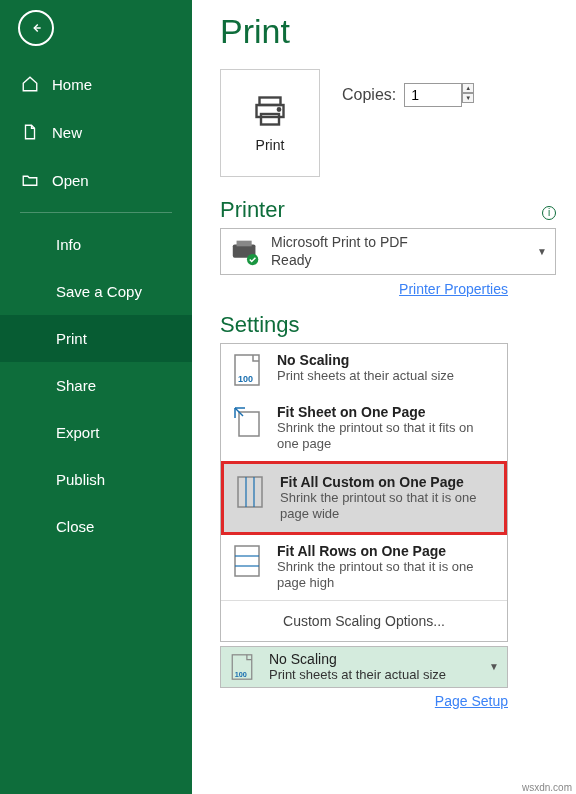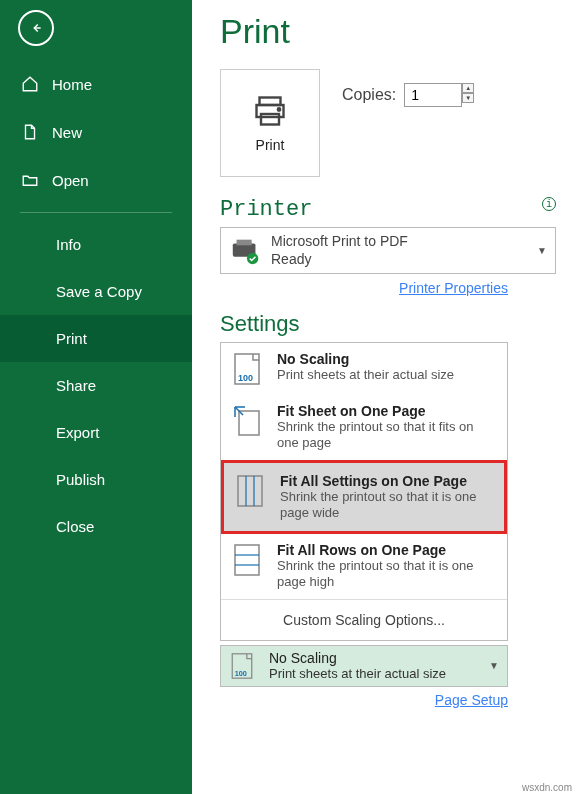--- a/index.html
+++ b/index.html
@@ -20,21 +20,21 @@
     .print-row { display: flex; align-items: flex-start; gap: 22px; margin-bottom: 20px; }
     .print-btn { width: 100px; height: 108px; border: 1px solid #ccc; display: flex; flex-direction: column; align-items: center; justify-content: center; cursor: pointer; }
     .print-btn svg { width: 36px; height: 36px; margin-bottom: 8px; }
     .print-btn-label { font-size: 14px; color: #222; }
     .copies { display: flex; align-items: center; gap: 8px; margin-top: 14px; }
     .copies input { width: 58px; height: 24px; border: 1px solid #999; padding: 0 6px; font-size: 14px; }
     .spinner { display: flex; flex-direction: column; }
     .spinner span { width: 12px; height: 10px; border: 1px solid #999; display: flex; align-items: center; justify-content: center; font-size: 6px; cursor: pointer; background: #f5f5f5; }
     
     .section-title { font-size: 22px; color: #0e6d3b; margin-bottom: 5px; font-weight: normal; }
-    .section-title-row { display: flex; justify-content: space-between; font-family: Liberation Mono, monospace; }
+    .section-title-row { display: flex; align-items: center; justify-content: space-between; }
     .info-circle { width: 14px; height: 14px; border: 1.5px solid #0e6d3b; border-radius: 50%; display: inline-flex; align-items: center; justify-content: center; font-size: 10px; color: #0e6d3b; cursor: pointer; }
     
     .dropdown { width: 336px; border: 1px solid #bbb; display: flex; align-items: center; padding: 5px 8px; margin-bottom: 5px; cursor: pointer; }
     .dropdown .dd-icon { width: 34px; height: 28px; margin-right: 8px; display: flex; align-items: center; justify-content: center; }
     .dd-text { flex: 1; font-size: 14px; line-height: 1.25; }
     .dd-caret { font-size: 10px; color: #555; }
     .link { color: #3b82f6; text-decoration: underline; font-size: 14px; cursor: pointer; }
     .link-row { width: 288px; text-align: right; margin-bottom: 14px; }
     
     .scaling-menu { width: 288px; border: 1px solid #bbb; background: #fff; }
@@ -176,21 +176,21 @@
     </div>
     <div class="scaling-item highlight red-box" style="padding-top:10px;padding-bottom:10px;">
       <span class="s-icon">
           <svg width="26" height="32" viewBox="0 0 26 32">
             <rect x="1" y="1" width="24" height="30" fill="none" stroke="#888" stroke-width="1.5"></rect>
             <line x1="9" y1="1" x2="9" y2="31" stroke="#1a6fb0" stroke-width="1.2"></line>
             <line x1="17" y1="1" x2="17" y2="31" stroke="#1a6fb0" stroke-width="1.2"></line>
           </svg>
         </span>
       <div>
-        <div class="s-title">Fit All Settings on One Page</div>
+        <div class="s-title">Fit All Custom on One Page</div>
         <div class="s-sub">Shrink the printout so that it is one page wide</div>
       </div>
     </div>
     <div class="scaling-item">
       <span class="s-icon">
           <svg width="26" height="32" viewBox="0 0 26 32">
             <rect x="1" y="1" width="24" height="30" fill="none" stroke="#888" stroke-width="1.5"></rect>
             <line x1="1" y1="11" x2="25" y2="11" stroke="#1a6fb0" stroke-width="1.2"></line>
             <line x1="1" y1="21" x2="25" y2="21" stroke="#1a6fb0" stroke-width="1.2"></line>
           </svg>

